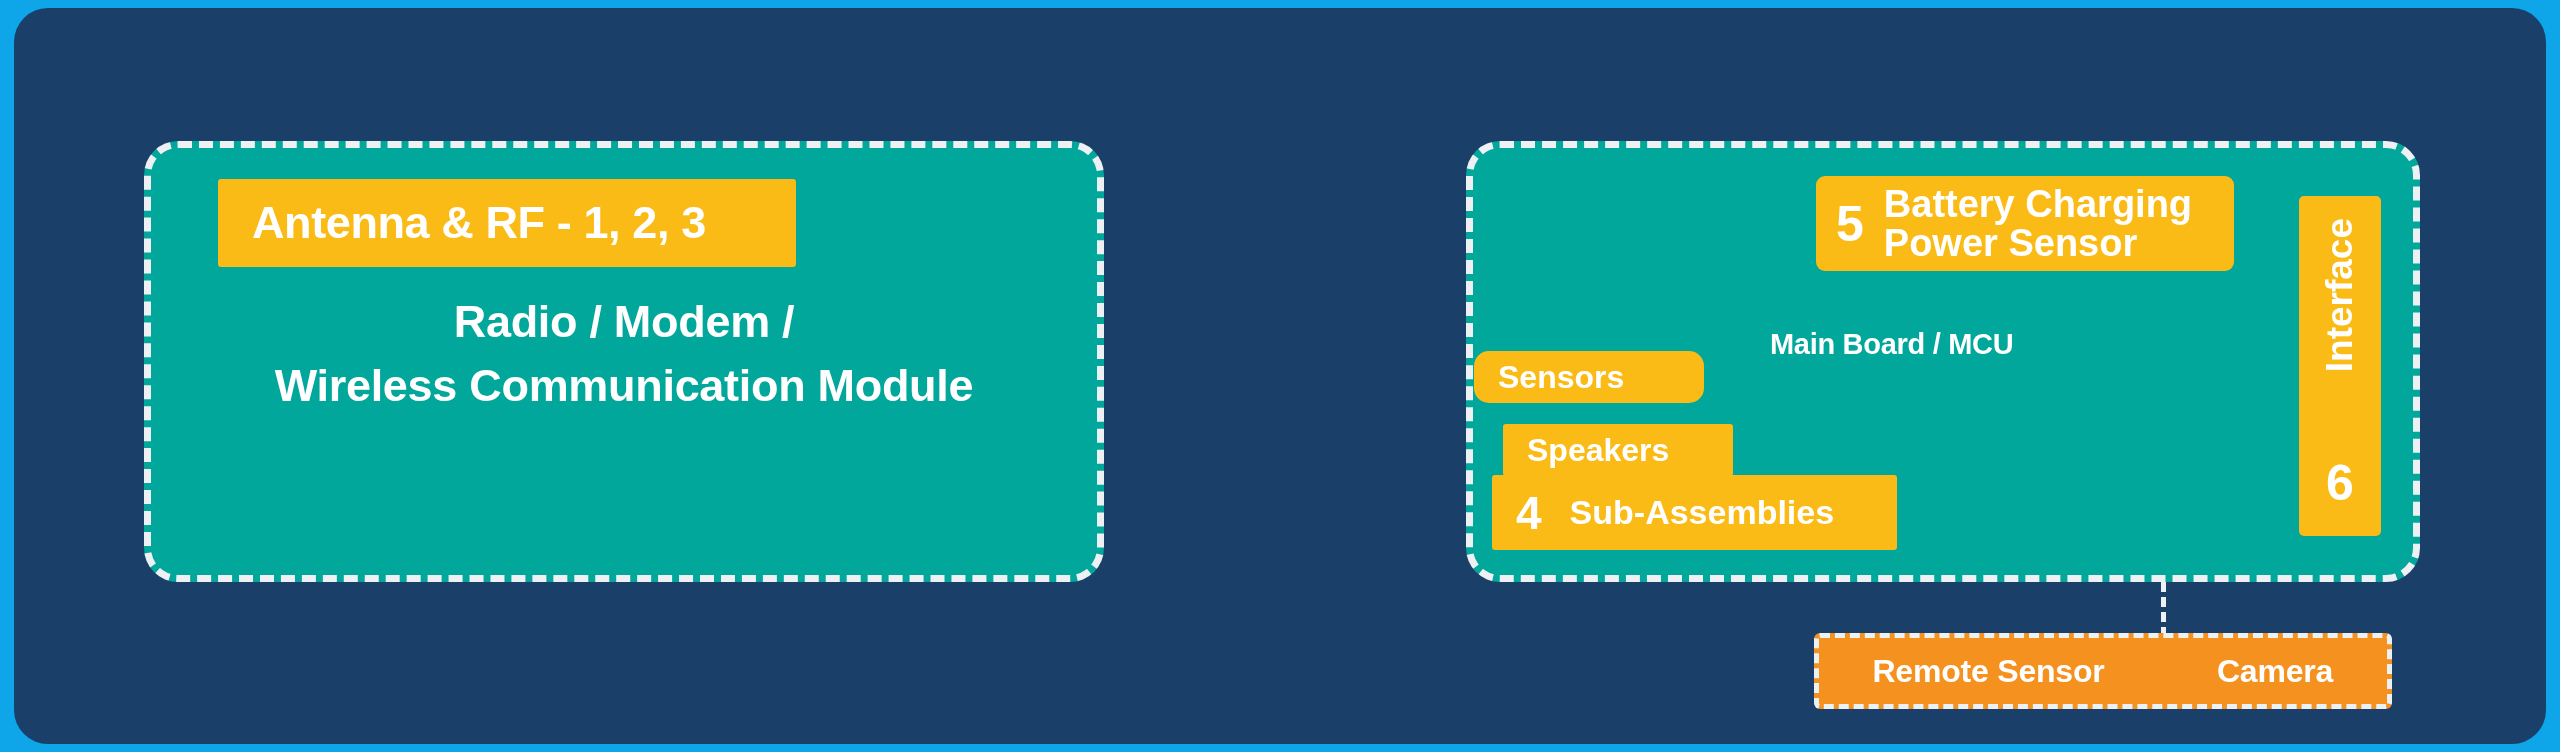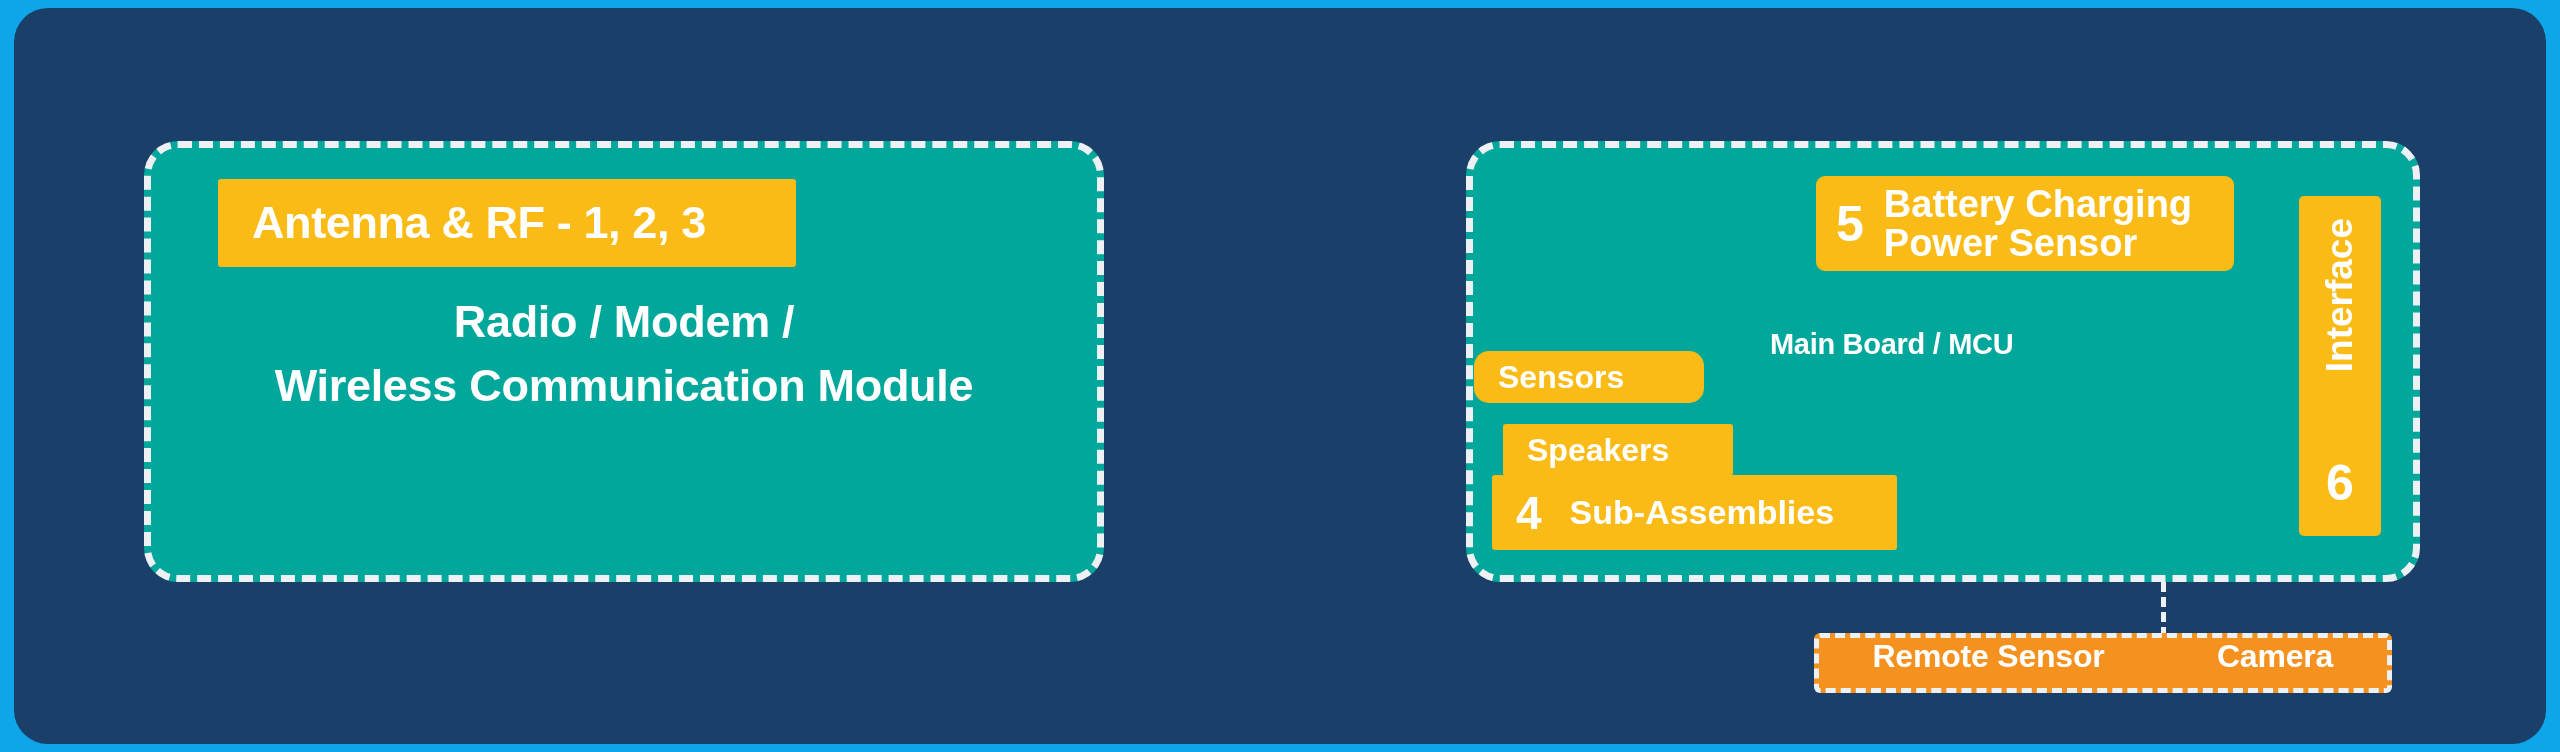--- a/index.html
+++ b/index.html
@@ -196,27 +196,27 @@
     width: 100%;
     text-align: center;
   }
 
   
   #accessory-group {
     position: absolute;
     left: 1800px;
     top: 625px;
     width: 578px;
-    height: 60px;
+    height: 76px;
     border: 5px dashed #EDF1F4;
     border-radius: 6px;
     background: #F5911E;
     box-sizing: border-box;
     display: flex;
-    align-items: flex-start;
+    align-items: center;
   }
   .accessory {
     flex: 1 1 auto;
     display: flex;
     align-items: center;
     justify-content: center;
     color: #FFFFFF;
     font-weight: bold;
     font-size: 32px;
     letter-spacing: -0.2px;

